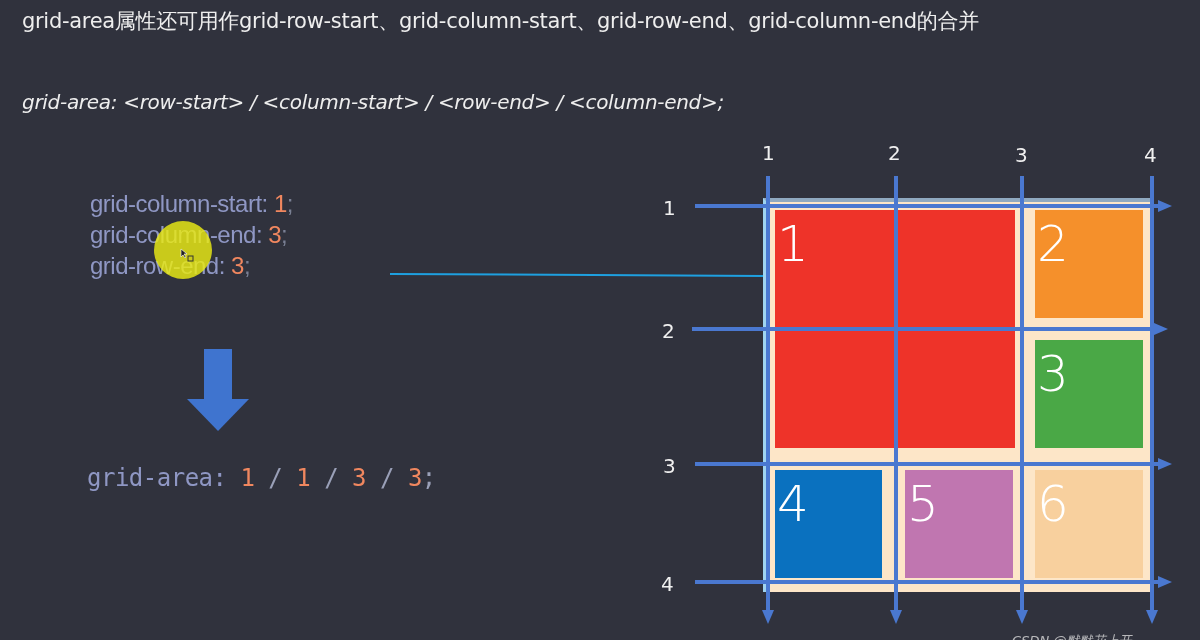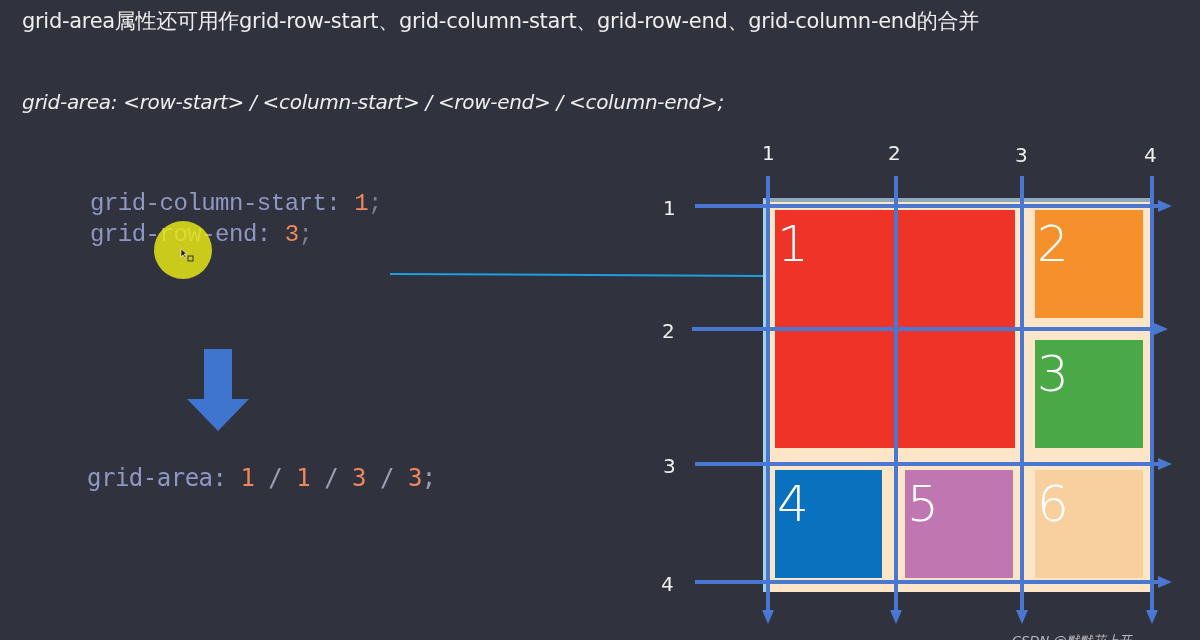--- a/index.html
+++ b/index.html
@@ -12,21 +12,21 @@
   .title {
     position:absolute; left:22px; top:6px; width:1160px;
     font-size:21px; line-height:30px; color:#eeeeee; letter-spacing:-0.3px;
   }
   .syntax {
     position:absolute; left:22px; top:88px;
     font-size:20px; line-height:28px; color:#eeeeee; letter-spacing:-0.3px;font-style:italic;
   }
   .code {
     position:absolute; left:90px; top:188px;
-    font-family:Liberation Mono, monospace;
+    font-family:Liberation Sans, sans-serif;
     font-size:24px; line-height:31px; color:#8f97c4; letter-spacing:-0.5px;
   }
   .code .num { color:#f0875f; }
   .code .semi { color:#7a8094; }
   .code-line { white-space:pre; }
   .result {
     position:absolute; left:87px; top:462px;
     font-family:"DejaVu Sans Mono", "Liberation Mono", monospace;
     font-size:24px; line-height:32px; color:#8f97c4; white-space:pre; letter-spacing:-0.5px;text-align:right;
   }
@@ -65,20 +65,21 @@
 <body>
 
 <div class="title">
   <div>grid-area属性还可用作grid-row-start、grid-column-start、grid-row-end、grid-column-end的合并</div>
 </div>
 
 <div class="syntax">grid-area: &lt;row-start&gt; / &lt;column-start&gt; / &lt;row-end&gt; / &lt;column-end&gt;;</div>
 
 <div class="code">
   <div class="code-line"><span>grid-column-start: </span><span class="num">1</span><span class="semi">;</span></div>
+  <div class="code-line"><span>grid-column-end: </span><span class="num">3</span><span class="semi">;</span></div>
   <div class="code-line"><span>grid-row-end: </span><span class="num">3</span><span class="semi">;</span></div>
 </div>
 
 <div class="cursor-highlight"></div>
 <svg class="cursor-icon" width="16" height="16" viewBox="0 0 16 16">
   <path d="M1 1 L1 9 L3 7 L5 10 L6 9 L4 6 L7 6 Z" fill="#222" stroke="#fff" stroke-width="0.6"></path>
   <rect x="8" y="8" width="5" height="5" fill="none" stroke="#333" stroke-width="1"></rect>
 </svg>
 
 <svg class="big-arrow" width="62" height="84" viewBox="0 0 62 84">

